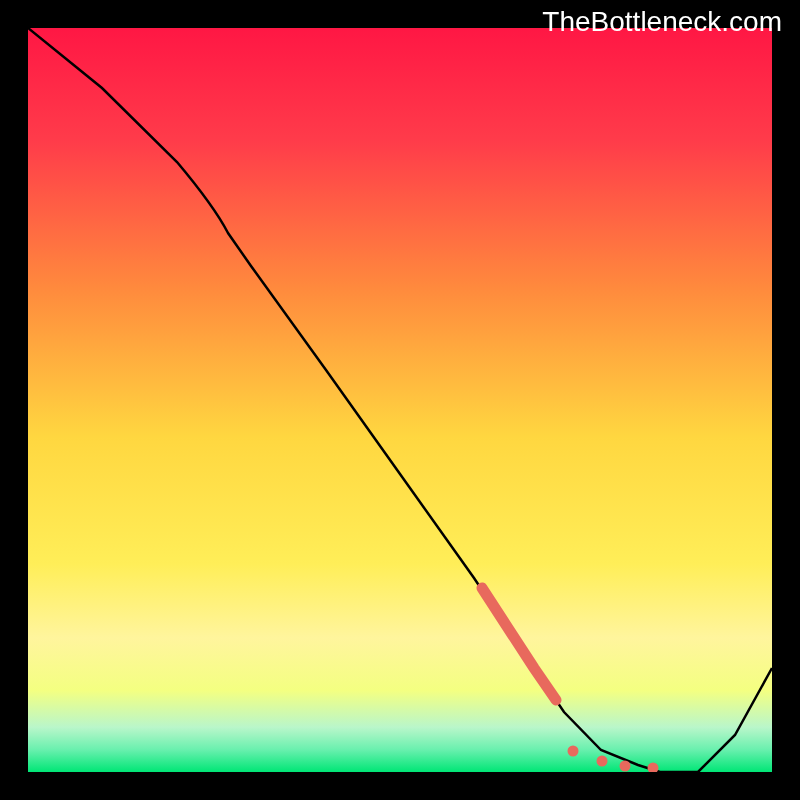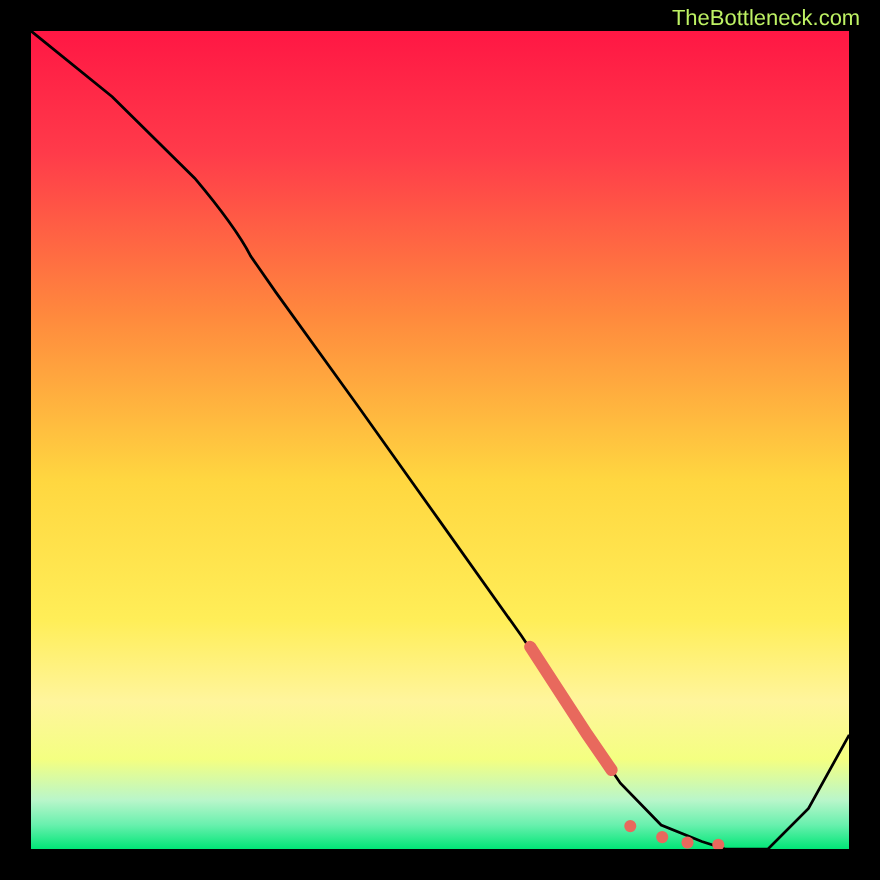--- a/index.html
+++ b/index.html
@@ -7,22 +7,22 @@
     width: 800px;
     height: 800px;
     background: #000;
     position: relative;
     font-family: Arial, sans-serif;
   }
   .watermark {
     position: absolute;
     top: 6px;
     right: 18px;
-    color: #bef264;
-    font-size: 20px;
+    color: #ffffff;
+    font-size: 28px;
     font-weight: 500;
     z-index: 10;
   }
   .chart-area {
     position: absolute;
     top: 28px;
     left: 28px;
     width: 744px;
     height: 744px;
     overflow: hidden;

